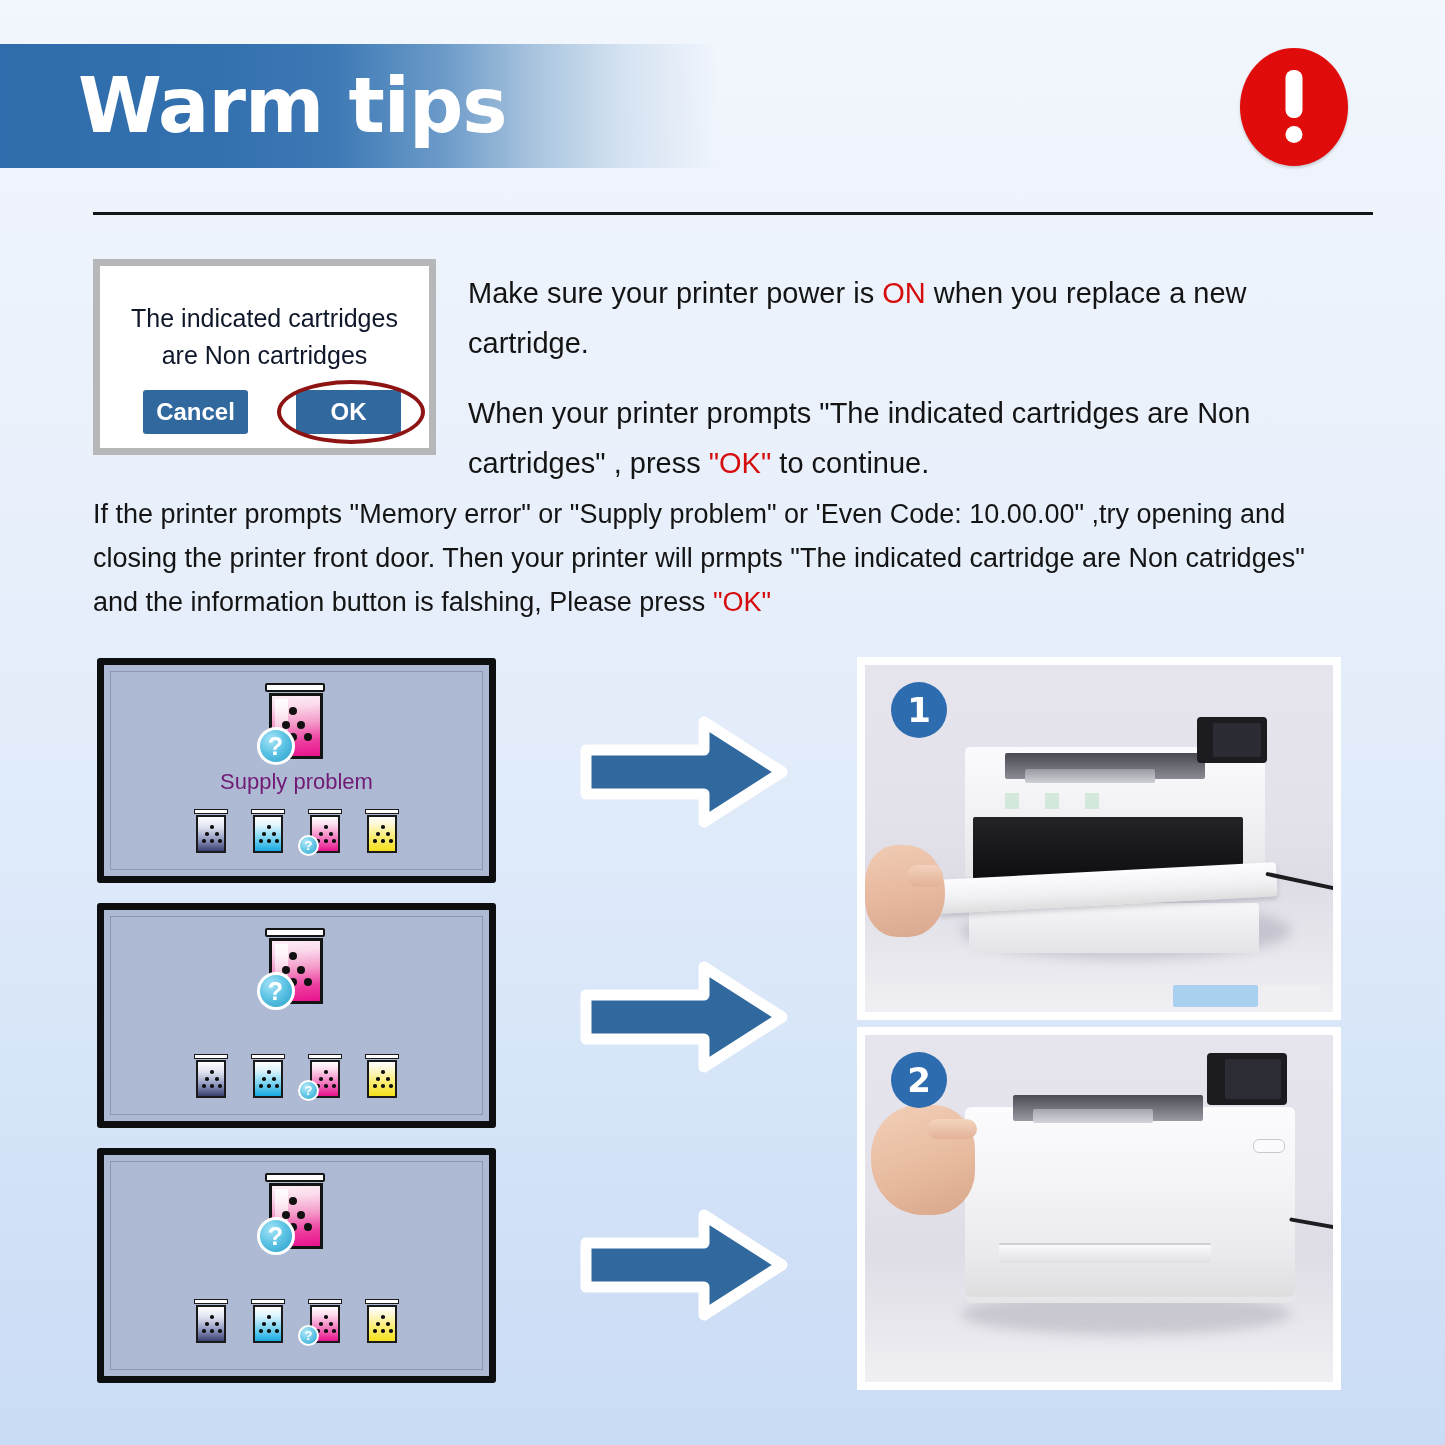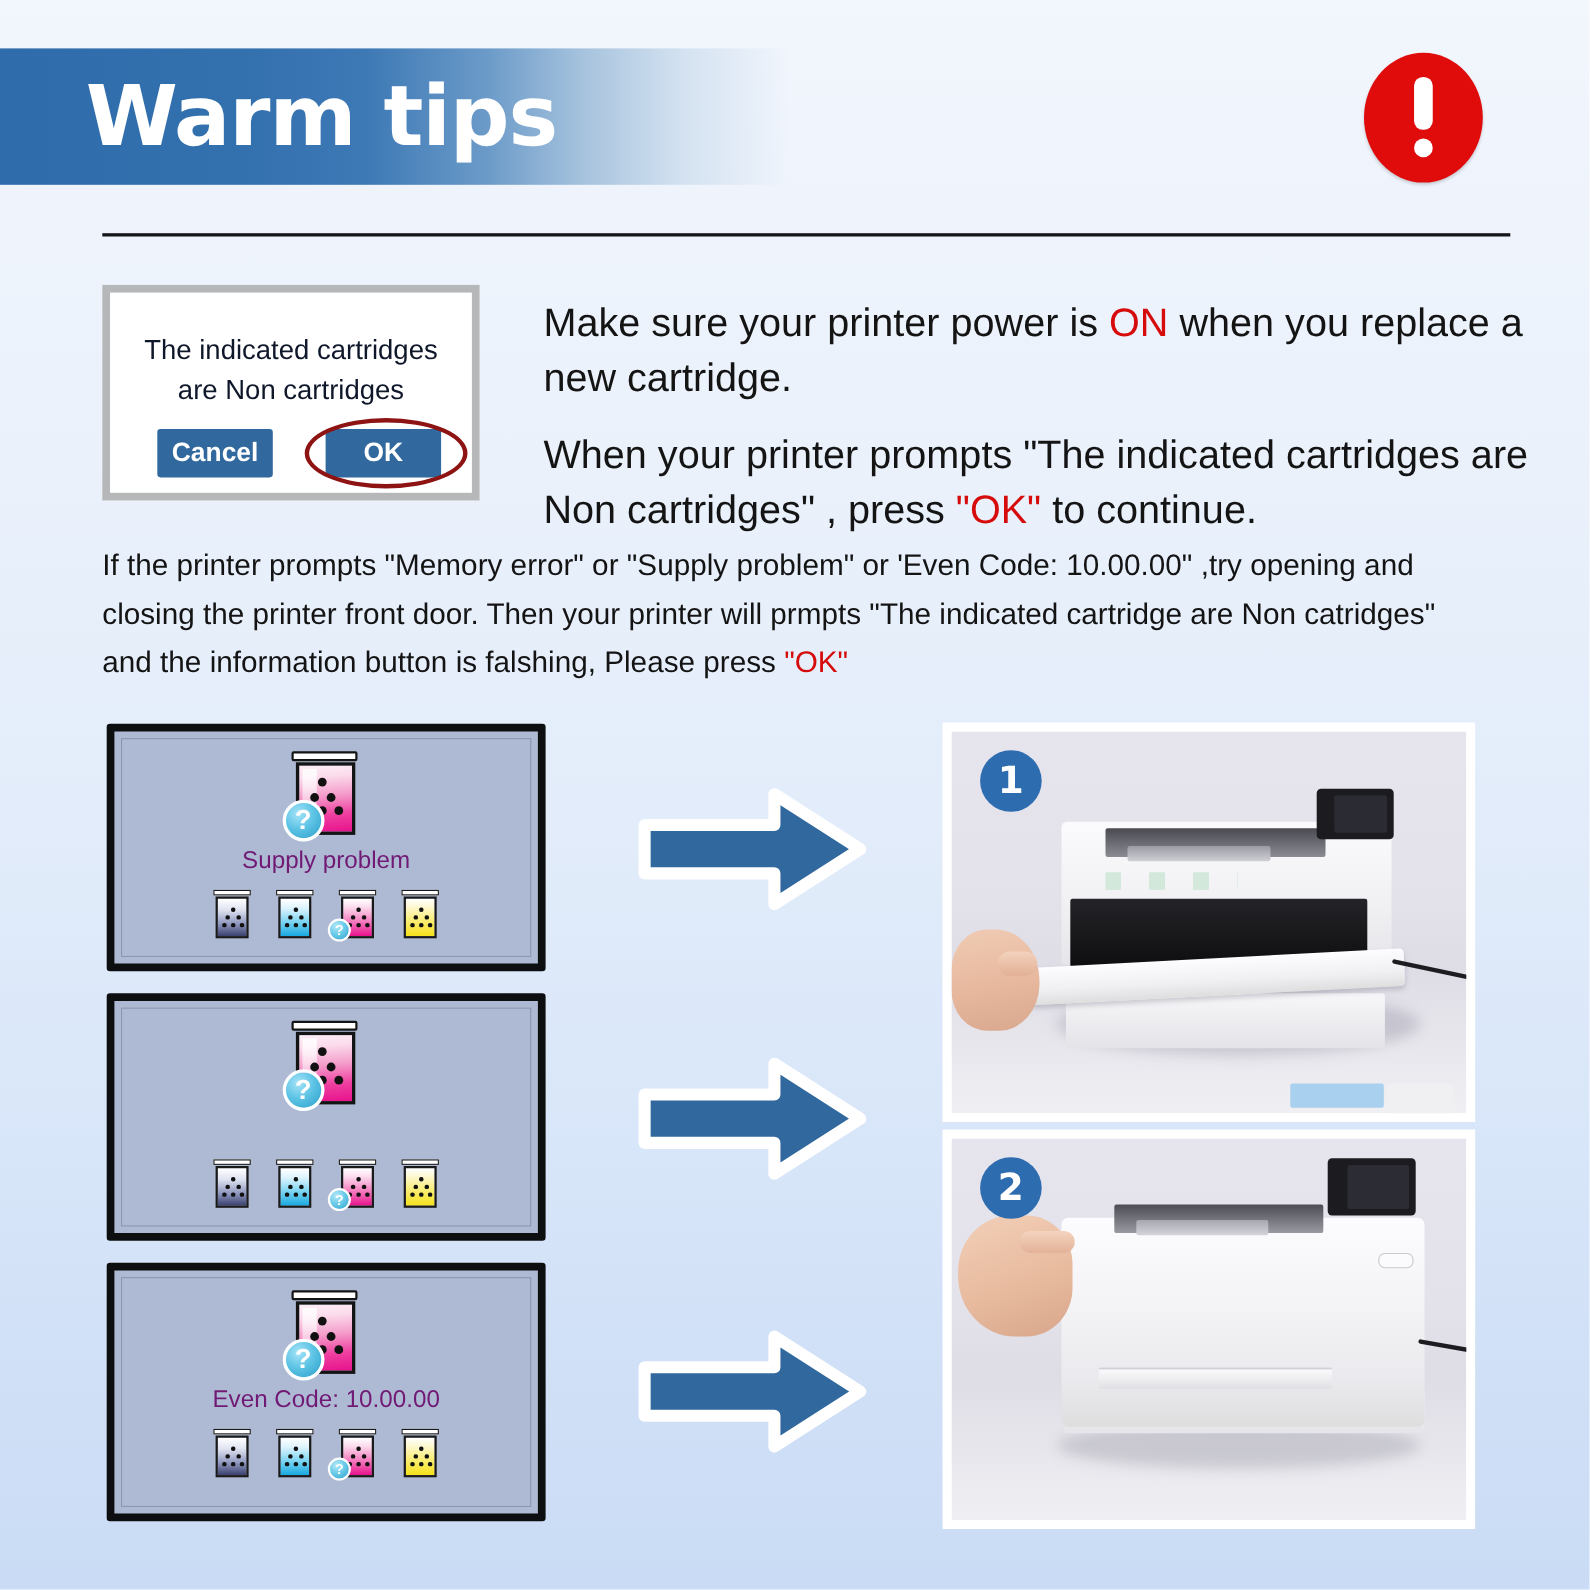--- a/index.html
+++ b/index.html
@@ -138,24 +138,24 @@
     width: 148px;
     height: 64px;
     border: 4px solid #8e1313;
     border-radius: 50%;
     box-sizing: border-box;
   }
 
   
   .intro-text {
     position: absolute;
-    left: 494px;
+    left: 468px;
     top: 268px;
     width: 905px;
-    font-size: 36px;
+    font-size: 29px;
     line-height: 50px;
     color: #141414;
     font-family: "Liberation Sans", sans-serif;
   }
   .intro-text p { margin: 0 0 20px 0; }
   .red { color: #d60c0c; }
 
   
   .body-para {
     position: absolute;
@@ -729,21 +729,20 @@
     <div class="toner-body"></div>
     <div class="toner-dots">
       <i class="d1"></i>
         <i class="d2"></i>
         <i class="d3"></i>
         <i class="d4"></i>
         <i class="d5"></i>
     </div>
     <div class="q-badge">?</div>
   </div>
-  <div class="panel-label">Even Code: 10.00.00</div>
   <div class="toner-row">
     <div class="sm-toner">
       <div class="sm-cap"></div>
       <div class="sm-body k"></div>
       <div class="toner-dots">
           <i class="s1"></i>
           <i class="s2"></i>
           <i class="s3"></i>
           <i class="s4"></i>
           <i class="s5"></i>

